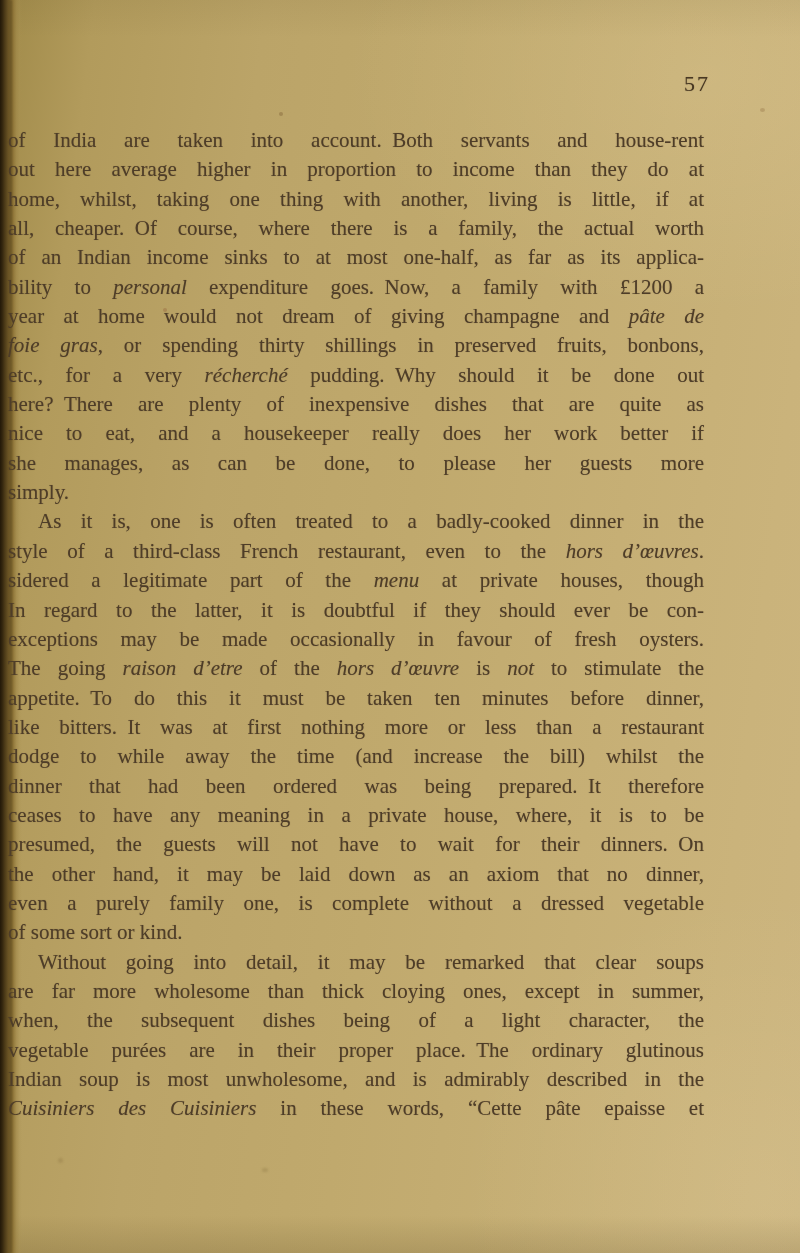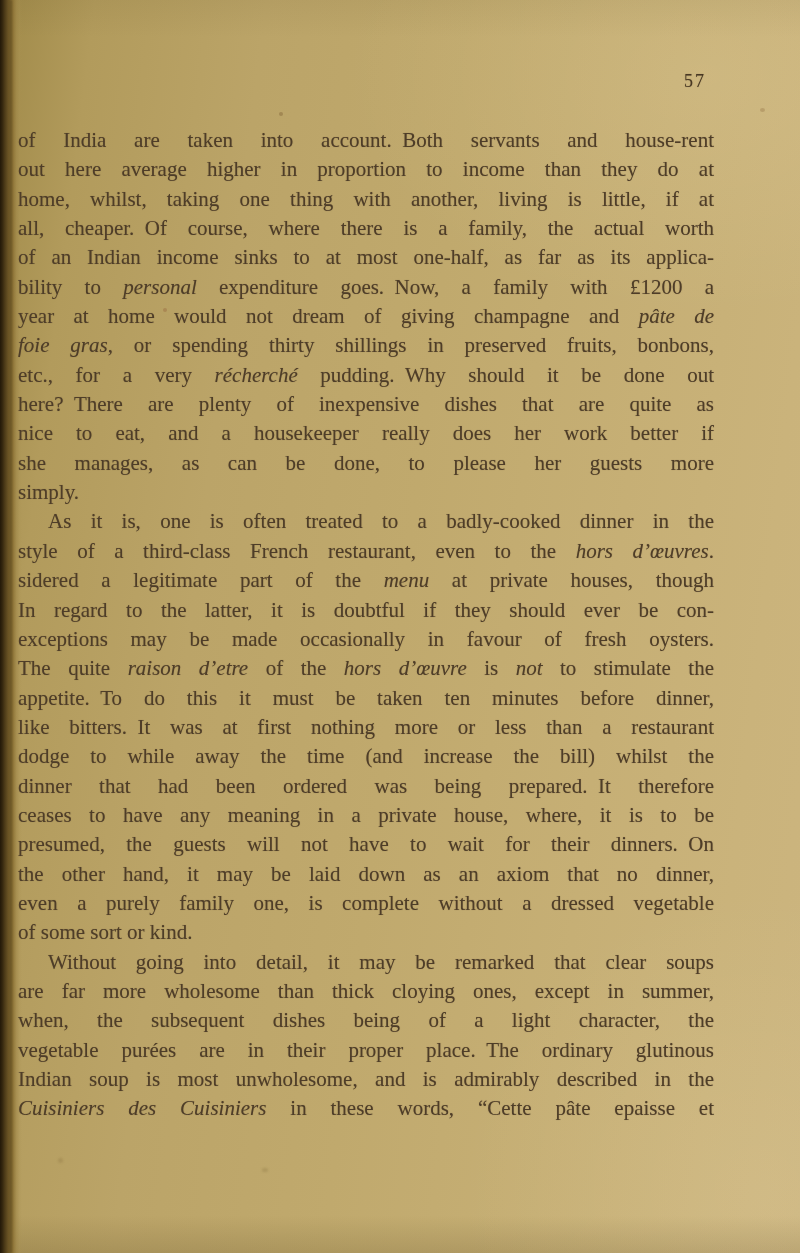--- a/index.html
+++ b/index.html
@@ -34,28 +34,28 @@
     position: absolute;
     left: 10px; top: 0; bottom: 0;
     width: 2px;
     background: rgba(60,45,15,0.35);
     filter: blur(1px);
   }
   .pagenum {
     position: absolute;
     top: 71px;
     left: 684px;
-    font-size: 18px;
+    font-size: 22px;
     letter-spacing: 2px;
     color: #483823;
     text-shadow: 0 0 1px rgba(72,56,35,0.45);
   }
   .text-block {
     position: absolute;
-    left: 18px;
+    left: 8px;
     top: 126px;
     width: 696px;
     color: #4e3d28;
     font-size: 21px;
     text-shadow: 0 0 1px rgba(78,61,40,0.40);
   }
   .line {
     height: 29.35px;
     line-height: 29.35px;
     text-align: justify;
@@ -98,21 +98,21 @@
       <div class="line"><span>etc., for a very </span><i>récherché</i><span> pudding. Why should it be done out</span></div>
       <div class="line"><span>here? There are plenty of inexpensive dishes that are quite as</span></div>
       <div class="line"><span>nice to eat, and a housekeeper really does her work better if</span></div>
       <div class="line"><span>she manages, as can be done, to please her guests more</span></div>
       <div class="line flush"><span>simply.</span></div>
       <div class="line indent"><span>As it is, one is often treated to a badly-cooked dinner in the</span></div>
       <div class="line"><span>style of a third-class French restaurant, even to the </span><i>hors d’œuvres</i><span>.</span></div>
       <div class="line"><span>sidered a legitimate part of the </span><i>menu</i><span> at private houses, though</span></div>
       <div class="line"><span>In regard to the latter, it is doubtful if they should ever be con-</span></div>
       <div class="line"><span>exceptions may be made occasionally in favour of fresh oysters.</span></div>
-      <div class="line"><span>The quite </span><i>raison d’etre</i><span> of the </span><i>hors d’œuvre</i><span> is </span><i>not</i><span> to stimulate the</span></div>
+      <div class="line"><span>The going </span><i>raison d’etre</i><span> of the </span><i>hors d’œuvre</i><span> is </span><i>not</i><span> to stimulate the</span></div>
       <div class="line"><span>appetite. To do this it must be taken ten minutes before dinner,</span></div>
       <div class="line"><span>like bitters. It was at first nothing more or less than a restaurant</span></div>
       <div class="line"><span>dodge to while away the time (and increase the bill) whilst the</span></div>
       <div class="line"><span>dinner that had been ordered was being prepared. It therefore</span></div>
       <div class="line"><span>ceases to have any meaning in a private house, where, it is to be</span></div>
       <div class="line"><span>presumed, the guests will not have to wait for their dinners. On</span></div>
       <div class="line"><span>the other hand, it may be laid down as an axiom that no dinner,</span></div>
       <div class="line"><span>even a purely family one, is complete without a dressed vegetable</span></div>
       <div class="line flush"><span>of some sort or kind.</span></div>
       <div class="line indent"><span>Without going into detail, it may be remarked that clear soups</span></div>

